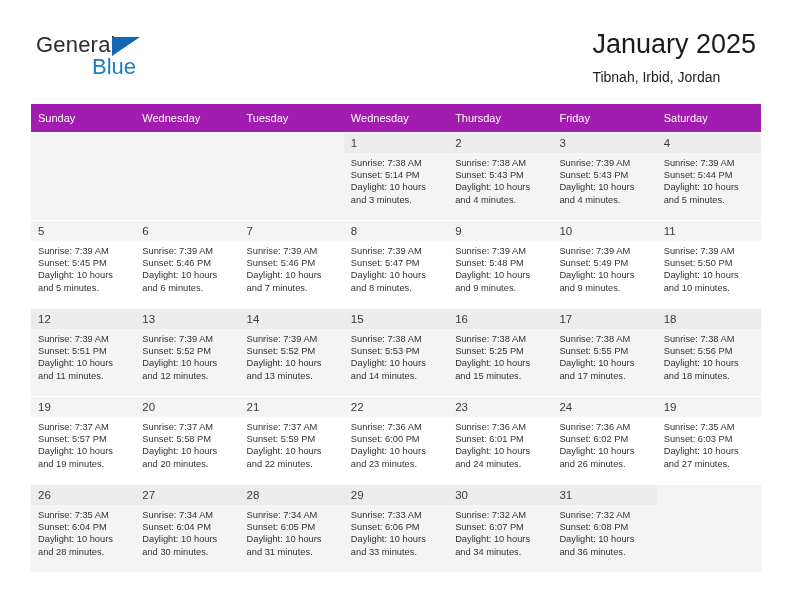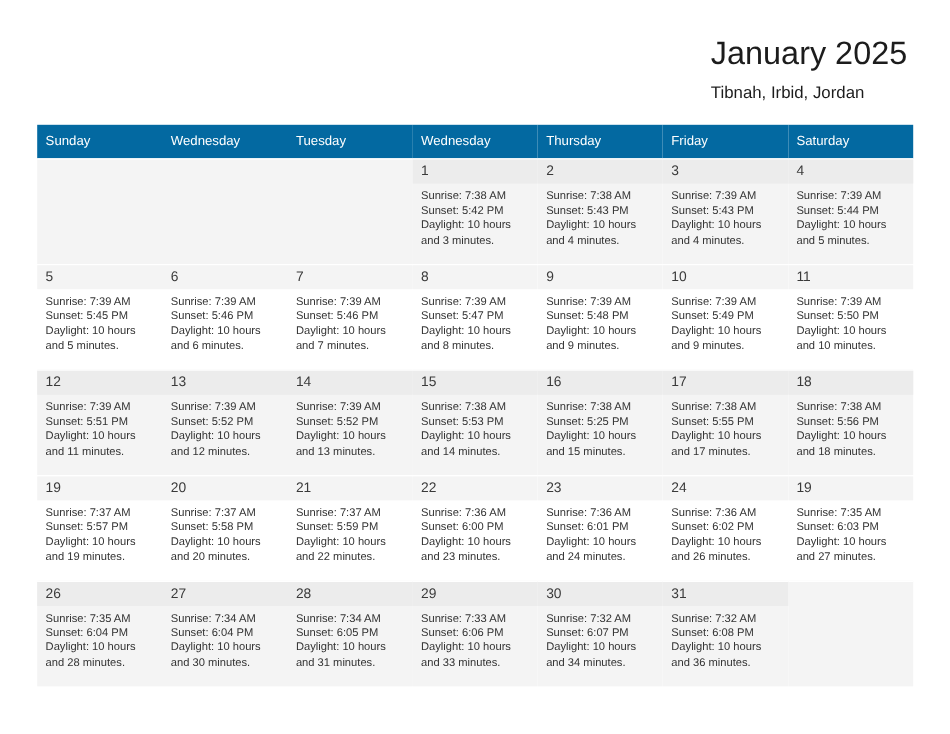--- a/index.html
+++ b/index.html
@@ -85,21 +85,21 @@
   
   .calendar {
     position: absolute;
     left: 31px;
     top: 104px;
     width: 730px;
     border-collapse: collapse;
     table-layout: fixed;
   }
   .calendar th {
-    background: #0369a1;
+    background: #a21caf;
     color: #ffffff;
     font-size: 11px;
     font-weight: normal;
     text-align: left;
     padding: 6px 0 6px 7px;
     height: 16px;
     border: none;
   }
   .calendar td {
     vertical-align: top;
@@ -149,20 +149,25 @@
   }
   .empty .daynum-band { background: transparent !important; }
   tr.shade-a td .cell.empty { background: #f4f4f4; }
 </style>
 </head>
 <body>
 
 <div class="page">
 
   <div class="header">
+    <div class="logo">
+      <span class="logo-general">General</span>
+      <span class="logo-tri"></span>
+      <span class="logo-blue">Blue</span>
+    </div>
     <div class="title-block">
       <div class="cal-title">January 2025</div>
       <div class="cal-subtitle">Tibnah, Irbid, Jordan</div>
     </div>
   </div>
 
   <table class="calendar">
     <thead>
       <tr>
         <th>Sunday</th>
@@ -192,21 +197,21 @@
             <div class="cell empty">
               <div class="daynum-band daynum"></div>
               <div class="info body-band"></div>
             </div>
           </td>
           <td>
             <div class="cell">
               <div class="daynum-band daynum">1</div>
               <div class="info body-band">
                 <div class="">Sunrise: 7:38 AM</div>
-                <div class="">Sunset: 5:42 PM</div>
+                <div class="">Sunset: 5:14 PM</div>
                 <div class="wrap">Daylight: 10 hours and 3 minutes.</div>
               </div>
             </div>
           </td>
           <td>
             <div class="cell">
               <div class="daynum-band daynum">2</div>
               <div class="info body-band">
                 <div class="">Sunrise: 7:38 AM</div>
                 <div class="">Sunset: 5:43 PM</div>

